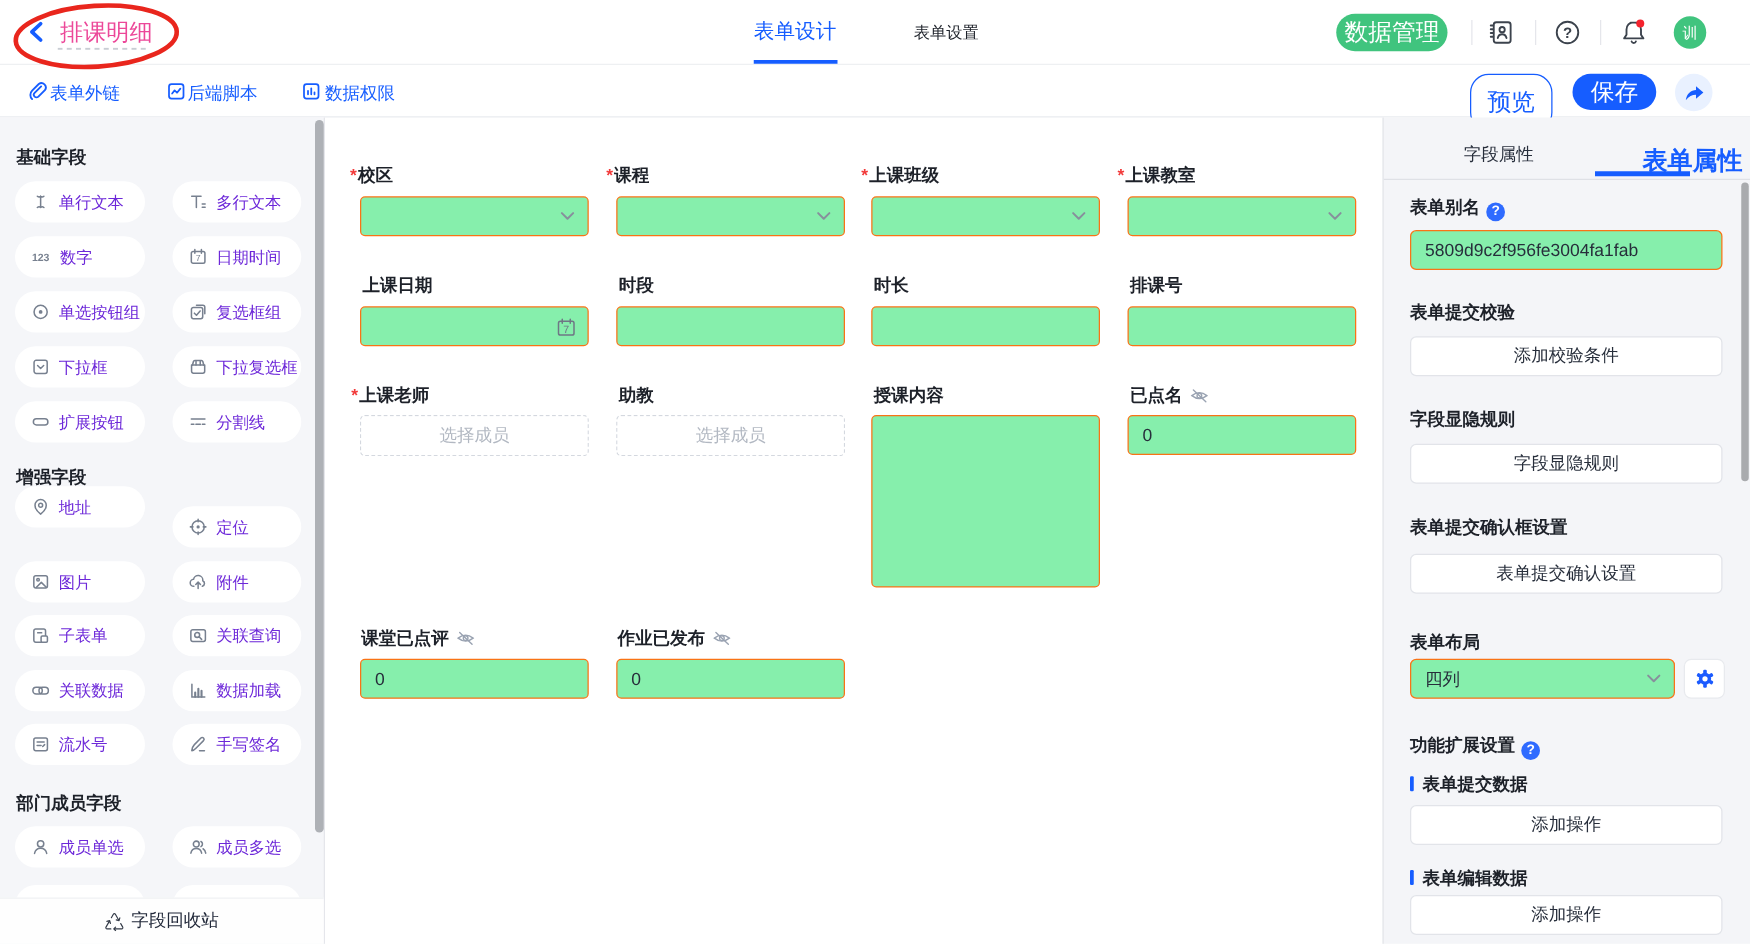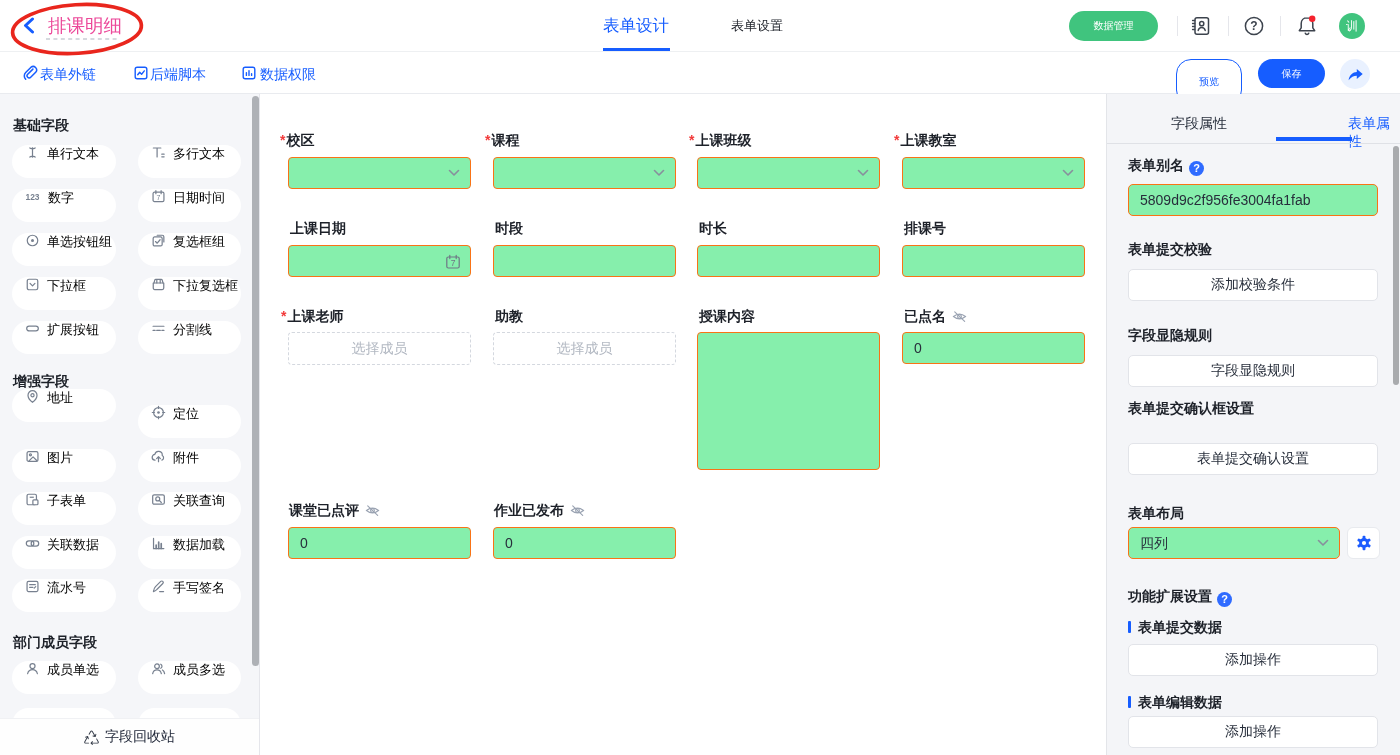--- a/index.html
+++ b/index.html
@@ -1,29 +1,29 @@
 <!DOCTYPE html>
 <html><head><meta charset="utf-8">
 <style>
 *{margin:0;padding:0;box-sizing:border-box}
 html,body{width:1400px;height:755px;overflow:hidden;background:#fff;
 font-family:"Liberation Sans",sans-serif;color:#1d2129}
 .ab{position:absolute}
 .hdr{position:absolute;left:0;top:0;width:1400px;height:52px;background:#fff;border-bottom:1px solid #eef0f2}
 .tbar{position:absolute;left:0;top:52px;width:1400px;height:42px;background:#fff;border-bottom:1px solid #e9ebef}
 .blue{color:#165dff}
-.pillbtn{position:absolute;border-radius:15px;font-size:10px;display:flex;align-items:center;justify-content:center}
+.pillbtn{position:absolute;border-radius:15px;font-size:19px;display:flex;align-items:center;justify-content:center}
 .lbl{position:absolute;font-size:14px;font-weight:600;line-height:15px;white-space:nowrap}
 .inp{position:absolute;background:#86efac;border:1px solid #f97316;border-radius:4px}
 .sel .chev{position:absolute;right:10px;top:50%;margin-top:-4px}
 .ast{color:#f23a3a;margin-right:1px}
 .memb{position:absolute;border:1px dashed #d4d8df;border-radius:4px;color:#b2b8c2;font-size:14px;display:flex;align-items:center;justify-content:center;background:#fff}
 .side{position:absolute;left:0;top:94px;width:260px;height:661px;background:#f5f6f9;border-right:1px solid #e5e6eb}
 .stitle{position:absolute;font-size:14px;font-weight:700;color:#1d2129}
-.pill{position:absolute;height:33px;background:#fff;border-radius:17px;display:flex;align-items:flex-start;font-size:13px;color:#000000;padding-left:13px}
+.pill{position:absolute;height:33px;background:#fff;border-radius:17px;display:flex;align-items:center;font-size:13px;color:#6d28d9;padding-left:13px}
 .pill svg{margin-right:7px;flex:none}
 .panel{position:absolute;left:1106px;top:94px;width:294px;height:661px;background:#f4f5f8;border-left:1px solid #e3e5e9}
 .plbl{position:absolute;font-size:14px;font-weight:600;white-space:nowrap}
 .pbtn{position:absolute;left:1128px;width:250px;height:32px;border:1px solid #e2e4e9;border-radius:5px;background:#fff;font-size:14px;color:#272e3b;display:flex;align-items:center;justify-content:center}
 .qm{display:inline-block;width:15px;height:15px;border-radius:50%;background:#2f6bff;color:#fff;font-size:11px;font-weight:700;text-align:center;line-height:15px;vertical-align:-2px;margin-left:5px}
 .bar:before{content:"";display:inline-block;width:3px;height:12px;background:#165dff;border-radius:1px;margin-right:7px;vertical-align:-1px}
 </style></head>
 <body>
 
 <div class="hdr">
@@ -256,31 +256,31 @@
       <path d="M1.6 8Q8 2.9 14.4 8 8 13.1 1.6 8Z"></path>
       <circle cx="8" cy="8" r="2"></circle>
       <path d="M2.9 3.1 13.5 13.3" stroke-linecap="round"></path>
     </svg></div>
 <div class="inp" style="left:288px;top:527px;width:183px;height:32px;font-size:14px;color:#272e3b;line-height:30px;padding-left:11px">0</div>
 <div class="inp" style="left:493px;top:527px;width:183px;height:32px;font-size:14px;color:#272e3b;line-height:30px;padding-left:11px">0</div>
 
 <div class="panel"></div>
 
 <div class="ab" style="left:1171px;top:115px;font-size:14px;color:#272e3b;font-weight:500">字段属性</div>
-<div class="ab blue" style="left:1348px;top:115px;font-size:14px;font-weight:400">表单属性</div>
+<div class="ab blue" style="left:1314px;top:115px;font-size:20px;font-weight:700">表单属性</div>
 <div class="ab" style="left:1107px;top:143px;width:293px;height:1px;background:#dfe1e6"></div>
 <div class="ab" style="left:1276px;top:137px;width:76px;height:4px;background:#165dff"></div>
 
 <div class="plbl" style="left:1128px;top:157px">表单别名<span class="qm">?</span></div>
 <div class="inp" style="left:1128px;top:184px;width:250px;height:32px;font-size:14px;color:#272e3b;line-height:30px;padding-left:11px;border-radius:5px">5809d9c2f956fe3004fa1fab</div>
 <div class="plbl" style="left:1128px;top:241px">表单提交校验</div>
 <div class="pbtn" style="top:269px">添加校验条件</div>
 <div class="plbl" style="left:1128px;top:327px">字段显隐规则</div>
 <div class="pbtn" style="top:355px">字段显隐规则</div>
-<div class="plbl" style="left:1128px;top:400px">表单提交确认框设置</div>
+<div class="plbl" style="left:1128px;top:413px">表单提交确认框设置</div>
 <div class="pbtn" style="top:443px">表单提交确认设置</div>
 <div class="plbl" style="left:1128px;top:505px">表单布局</div>
 <div class="inp sel" style="left:1128px;top:527px;width:212px;height:32px;font-size:14px;color:#272e3b;line-height:30px;padding-left:11px;border-radius:5px">四列<svg class="chev" width="12" height="8" viewBox="0 0 12 8" fill="none">
       <path d="M1.5 1.5 6 6l4.5-4.5" stroke="#878f9c" stroke-width="1.6" stroke-linecap="round" stroke-linejoin="round"></path>
     </svg></div>
 <div class="ab" style="left:1347px;top:527px;width:33px;height:32px;background:#fff;border:1px solid #e8eaee;border-radius:6px;display:flex;align-items:center;justify-content:center">
   <svg width="16" height="16" viewBox="0 0 16 16">
       <g fill="#1b5bff">
         <circle cx="8" cy="8" r="4.9"></circle>
         <g>

